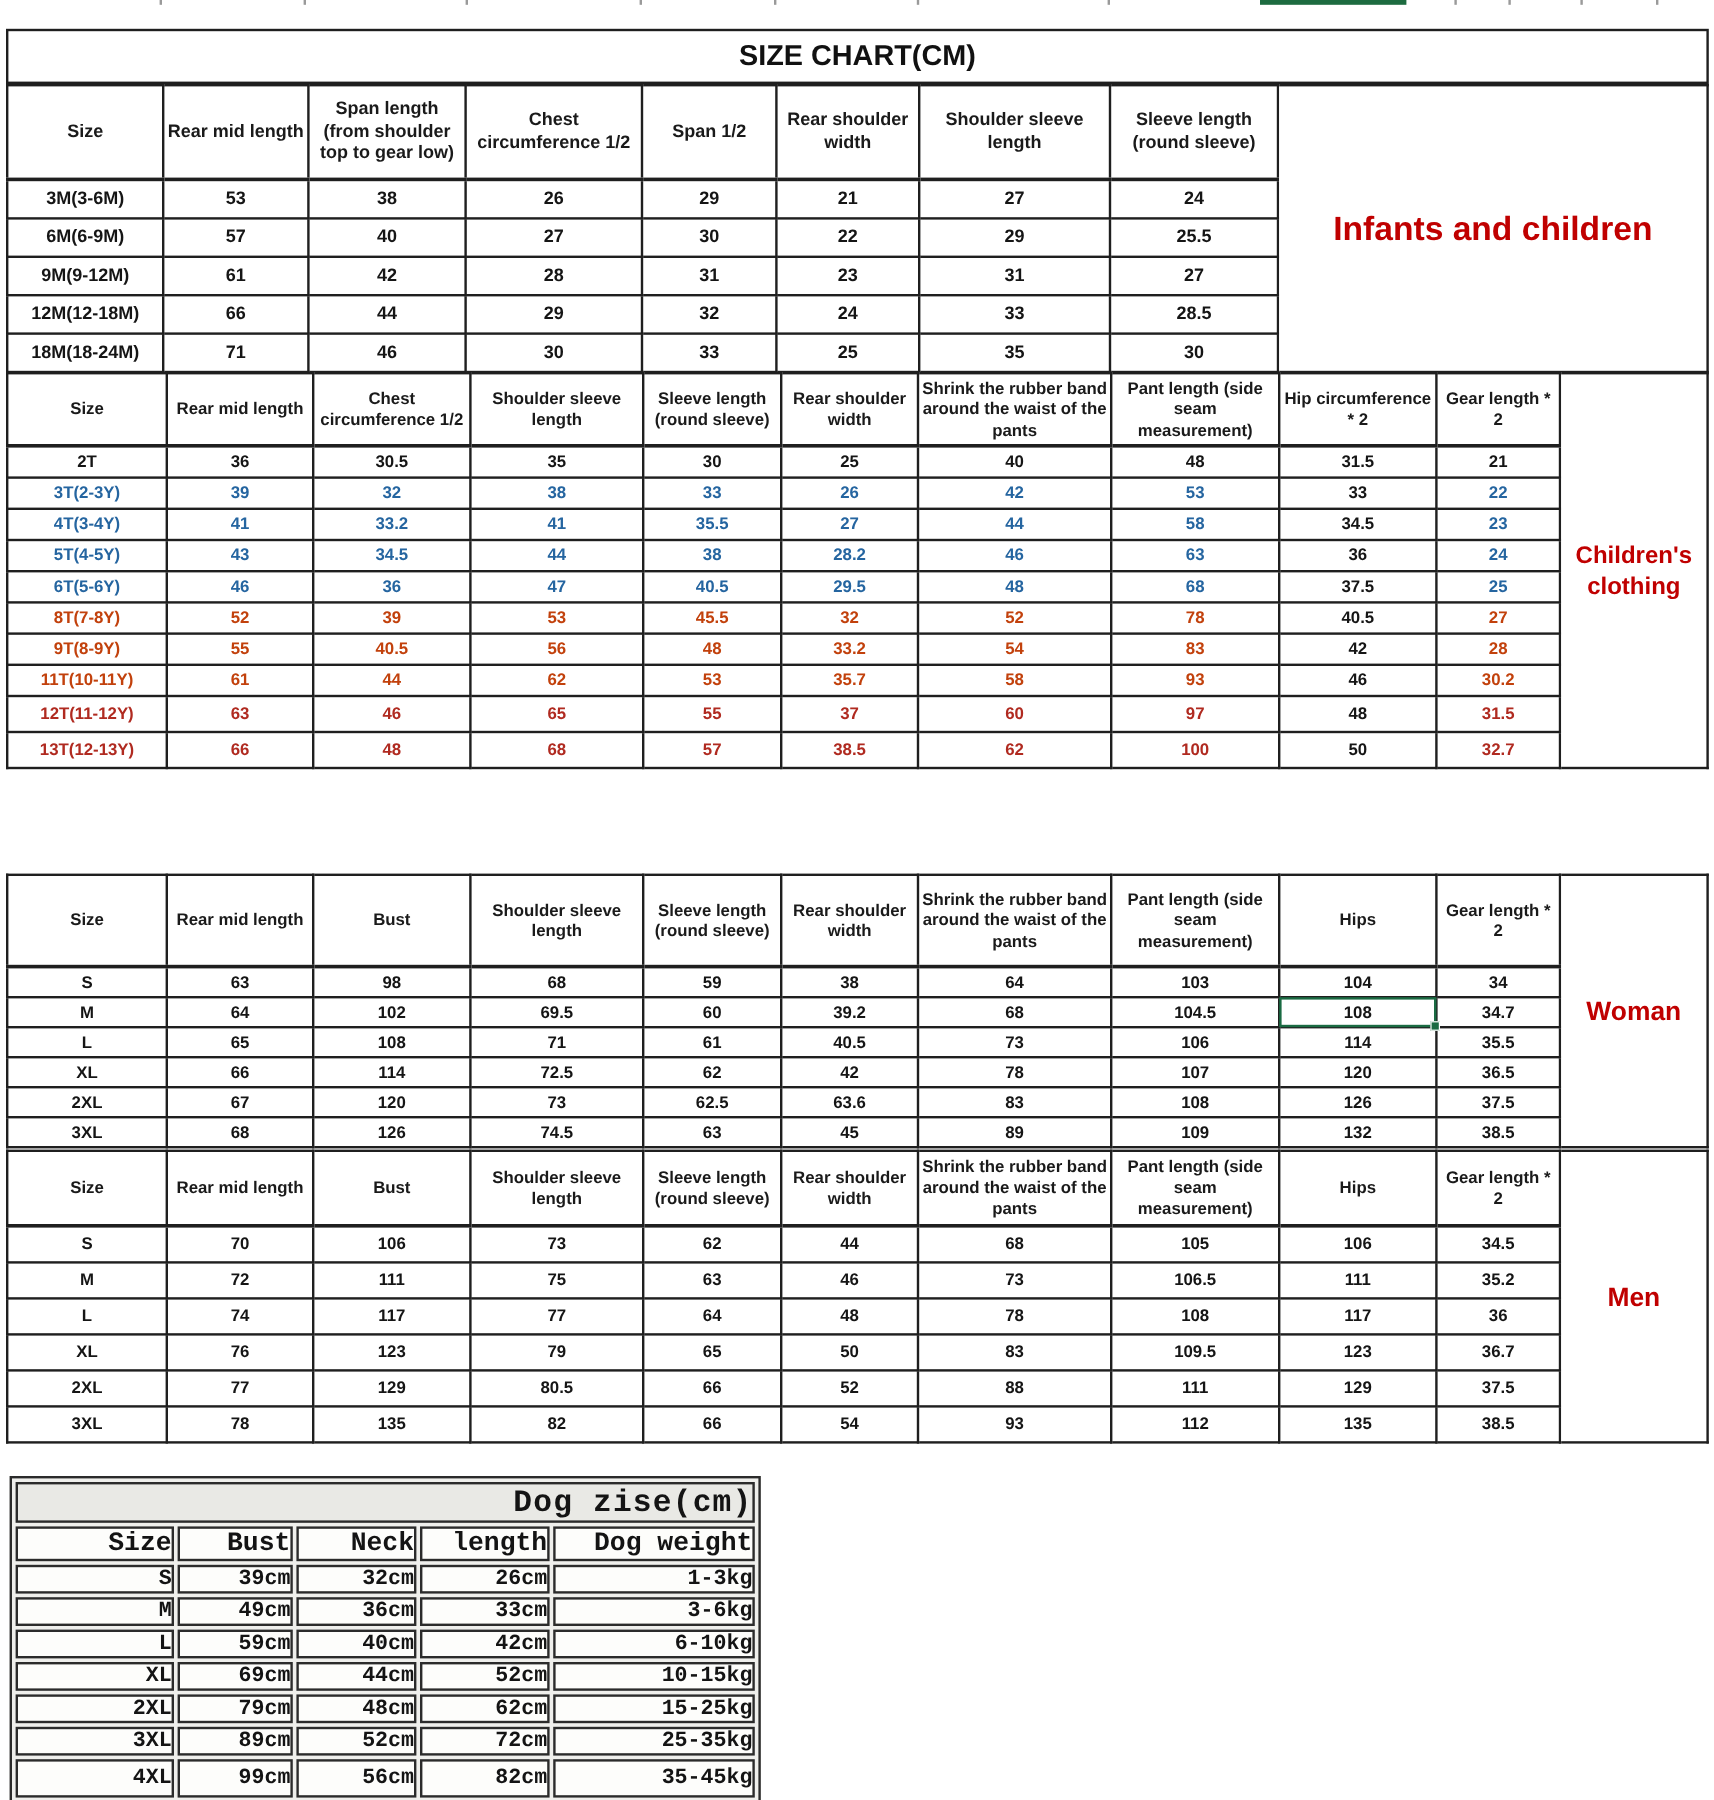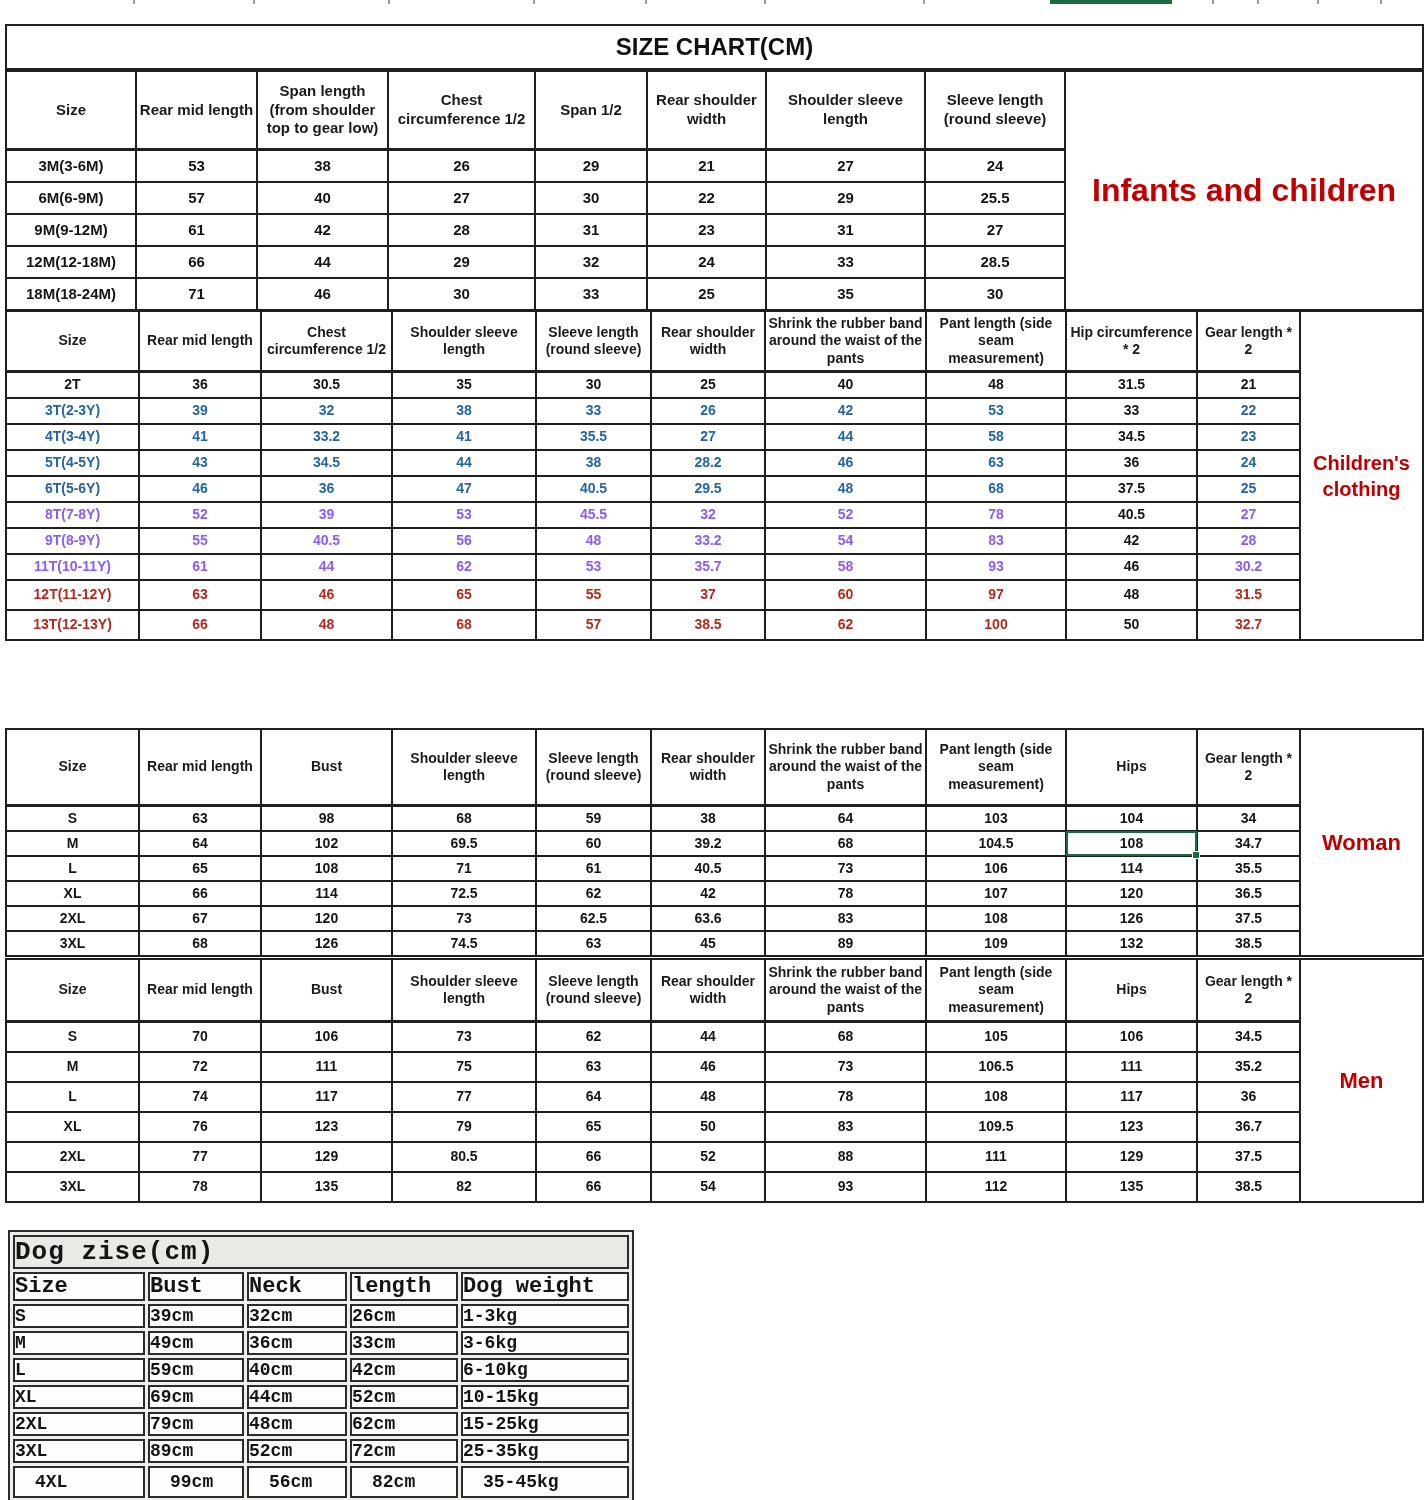--- a/index.html
+++ b/index.html
@@ -22,36 +22,36 @@
   .t2 th{height:58px;font-size:14px;}
   .t2 td{height:24px;font-size:14px;}
   .t2 tr.tall td{height:28px;border-radius:15px;}
   .t3 th{height:74px;font-size:14px;}
   .t3 td{height:23px;font-size:14px;}
   .t4 th{height:60px;font-size:14px;}
   .t4 td{height:28px;font-size:14px;}
   
   .c-black{color:#151515;}
   .c-blue{color:#2565a0;}
-  .c-navy{color:#8b5cf6;}
+  .c-navy{color:#c2410c;}
   .c-red{color:#b02a20;}
   
   .selected{outline:2px solid #1a6b43;outline-offset:-2px;position:relative;}
   .selected::after{content:"";position:absolute;right:-4px;bottom:-4px;width:6px;height:6px;
                    background:#1a6b43;border:1px solid #fff;}
   
   .side-label{flex:1;border:2px solid #1f1f1f;border-left:none;display:flex;align-items:center;
               justify-content:center;color:#c00000;font-weight:bold;text-align:center;background:#fff;}
-  .side-label.infants{font-size:32px;}
+  .side-label.infants{font-size:28px;}
   .side-label.children{font-size:20px;line-height:1.3;}
   .side-label.woman,.side-label.men{font-size:22px;}
   
   .dog{border-collapse:separate;border-spacing:3px;background:#efefec;border:2px solid #2b2b2b;
        table-layout:fixed;font-family:"Liberation Mono",monospace;font-weight:bold;color:#141414;}
-  .dog th,.dog td{border:2px solid #2b2b2b;background:#fdfdfb;text-align:left;vertical-align:middle;
+  .dog th,.dog td{border:2px solid #2b2b2b;background:#fdfdfb;text-align:right;vertical-align:middle;
                   box-sizing:border-box;padding:0;}
   .dog .dog-title{font-size:26px;height:34px;background:#e9e9e5;letter-spacing:1px;}
   .dog thead th{font-size:22px;height:28px;}
   .dog td{font-size:18px;height:21px;}
   .dog tbody tr:last-child td{height:32px;padding-left:20px;}
 </style>
 </head>
 <body>
 
 <div class="canvas">

